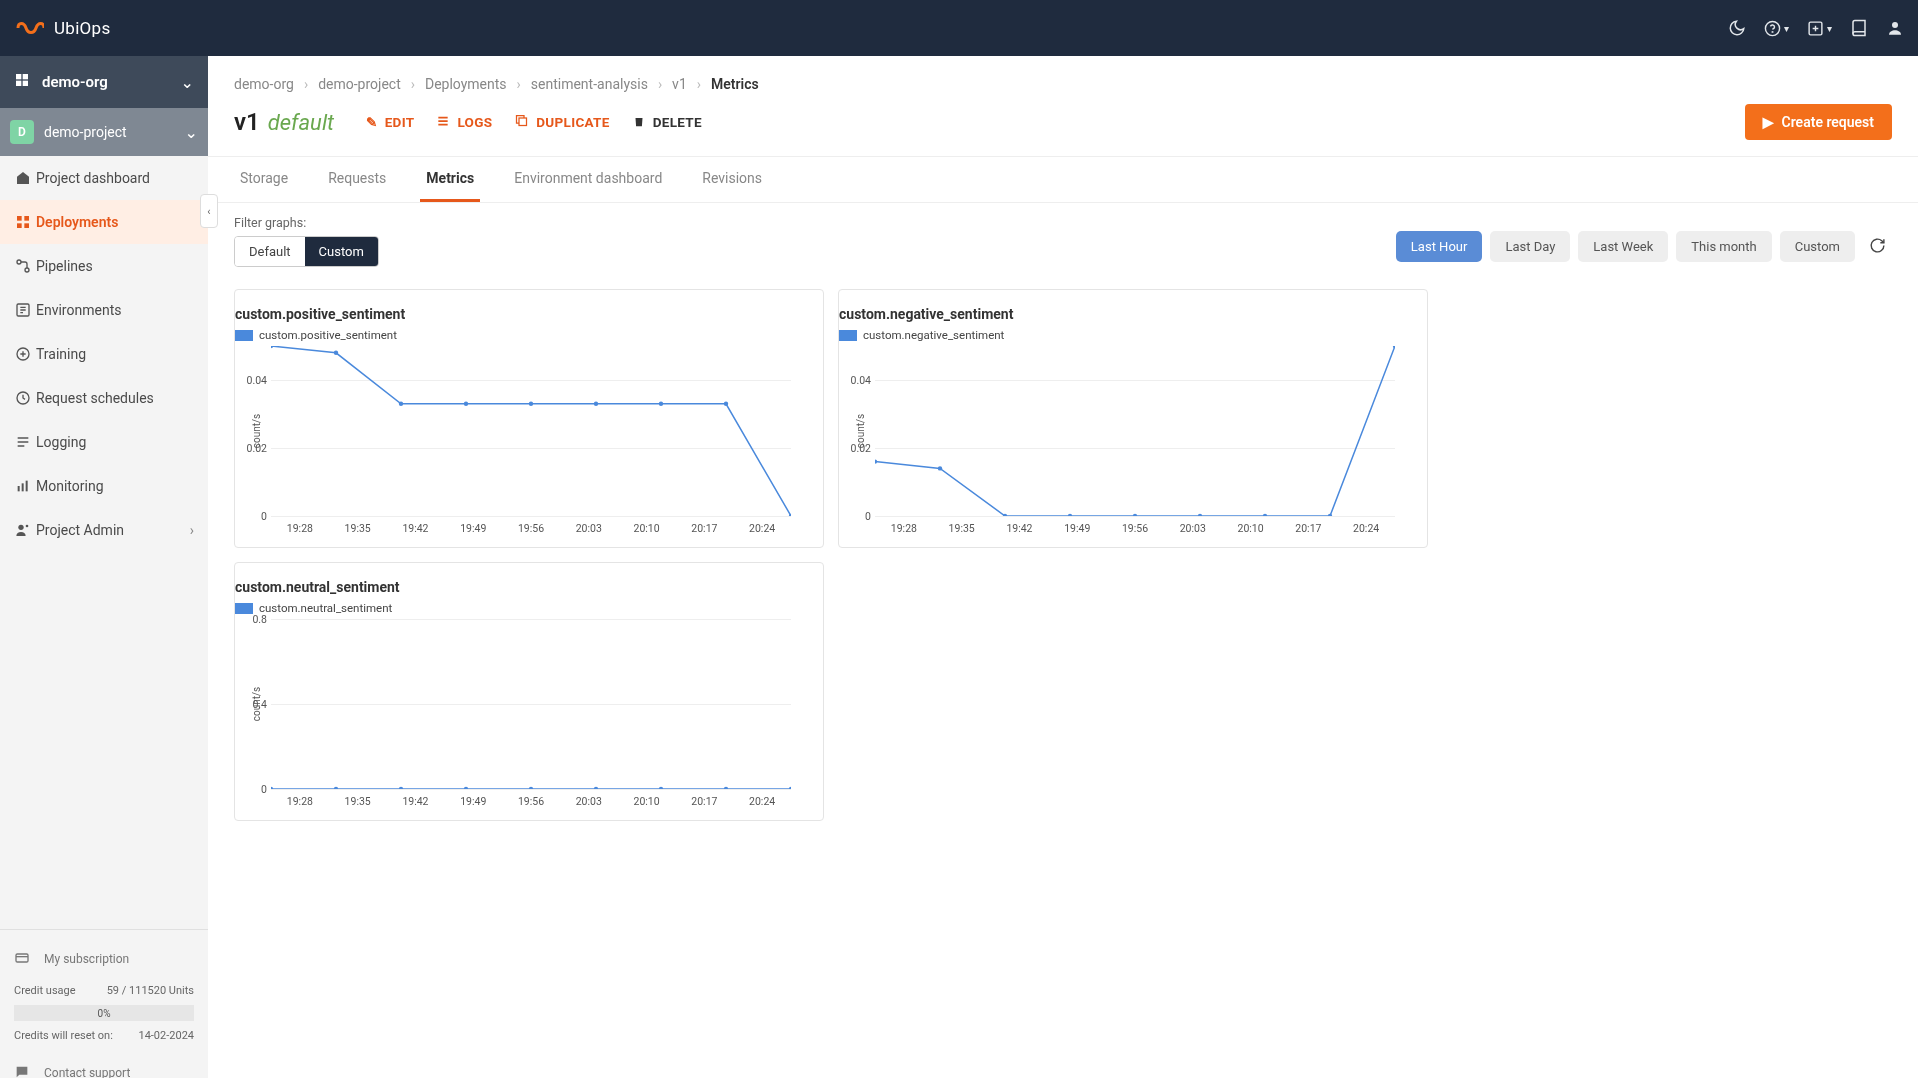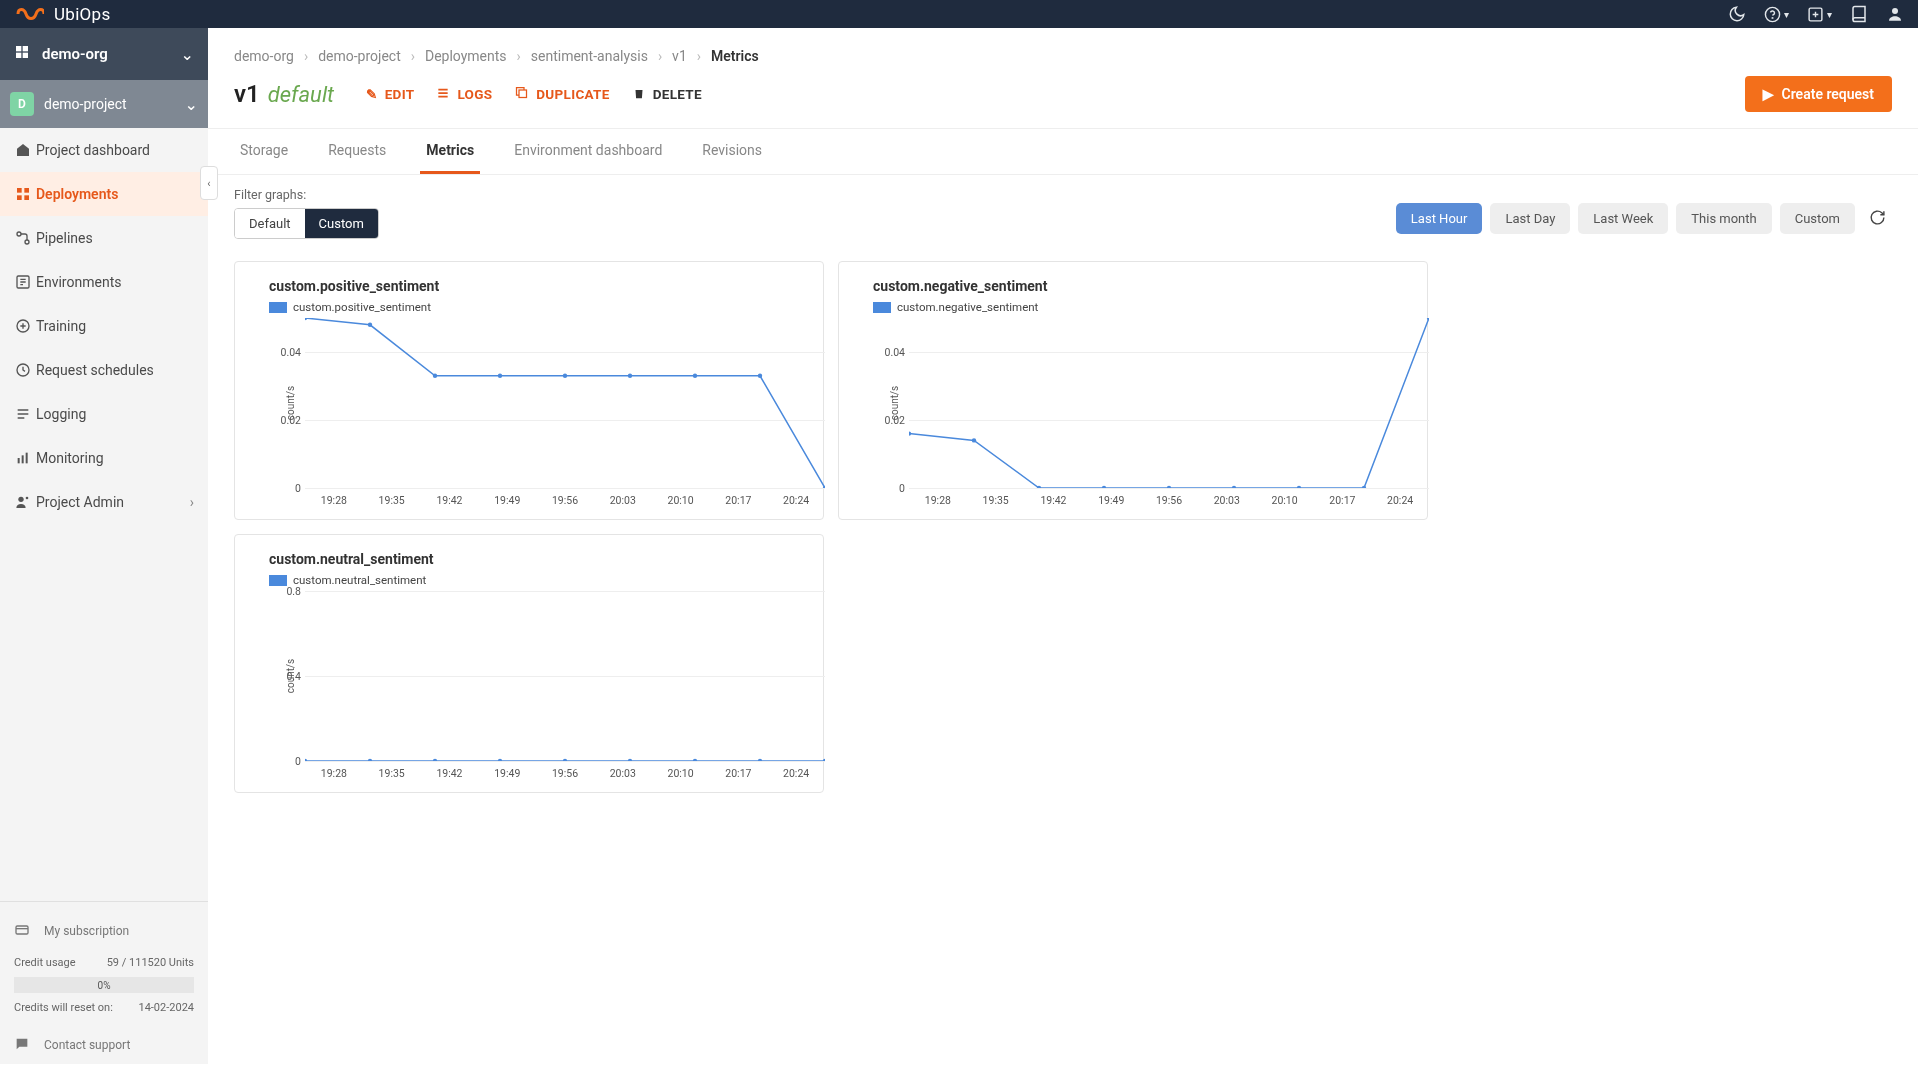--- a/index.html
+++ b/index.html
@@ -1,18 +1,18 @@
 <!DOCTYPE html>
 <html><head>
 <meta charset="utf-8">
 <style>
 * { margin: 0; padding: 0; box-sizing: border-box; font-family: -apple-system, BlinkMacSystemFont, "Segoe UI", Roboto, sans-serif; }
 body { background: #fff; }
 
-.topbar { height: 28px; background: #1f2b3e; display: flex; align-items: center; justify-content: space-between; padding: 0 14px; color: #fff; }
+.topbar { height: 56px; background: #1f2b3e; display: flex; align-items: center; justify-content: space-between; padding: 0 14px; color: #fff; }
 .topbar-left { display: flex; align-items: center; gap: 10px; }
 .logo-icon svg { display: block; }
 .brand { font-size: 17px; font-weight: 400; letter-spacing: 0.3px; }
 .topbar-right { display: flex; align-items: center; gap: 18px; color: #e2e6ea; }
 .topbar-right .ticon { cursor: pointer; display: flex; align-items: center; }
 .chev { font-size: 10px; margin-left: 3px; }
 
 .app { display: flex; height: calc(100vh - 42px); }
 
 .sidebar { width: 208px; background: #f4f4f4; display: flex; flex-direction: column; position: relative; }
@@ -57,21 +57,21 @@
 .filter-label { font-size: 12.5px; color: #666; margin-bottom: 6px; }
 .seg { display: flex; border: 1px solid #ccc; border-radius: 4px; overflow: hidden; }
 .seg-btn { padding: 7px 14px; font-size: 13px; color: #444; background: #fff; cursor: pointer; border: none; }
 .seg-btn.dark { background: #1f2b3e; color: #fff; }
 .range-row { margin-left: auto; display: flex; gap: 8px; align-items: flex-start; margin-top: 16px; }
 .range-btn { padding: 8px 15px; border-radius: 5px; font-size: 13px; color: #555; background: #eee; cursor: pointer; border: none; }
 .range-btn.active { background: #5a8cd6; color: #fff; }
 .refresh { cursor: pointer; color: #444; padding: 6px; }
 
 .cards { display: flex; gap: 14px; padding: 22px 26px; flex-wrap: wrap; }
-.card { border: 1px solid #e4e4e4; border-radius: 4px; padding: 16px 34px 12px; background: #fff; }
+.card { border: 1px solid #e4e4e4; border-radius: 4px; padding: 16px 0 12px; background: #fff; }
 .card.wide { width: 590px; }
 .card-title { font-size: 14px; font-weight: 700; color: #333; margin-bottom: 6px; }
 .legend { display: flex; align-items: center; gap: 6px; font-size: 11.5px; color: #444; margin-bottom: 4px; }
 .legend-sw { width: 18px; height: 11px; background: #4a89dc; }
 .chart { position: relative; height: 200px; margin-left: 36px; }
 .ylab { position: absolute; left: -32px; top: 50%; transform: translateY(-50%) rotate(-90deg); font-size: 10px; color: #555; white-space: nowrap; }
 .ytick { position: absolute; left: -4px; transform: translateX(-100%); font-size: 10.5px; color: #555; }
 .grid { position: absolute; left: 0; right: 0; border-top: 1px solid #eee; }
 .plot { position: absolute; left: 0; top: 0; width: 100%; height: 100%; }
 .xaxis { display: flex; justify-content: space-between; margin-left: 36px; margin-top: 6px; font-size: 10.5px; color: #555; }

